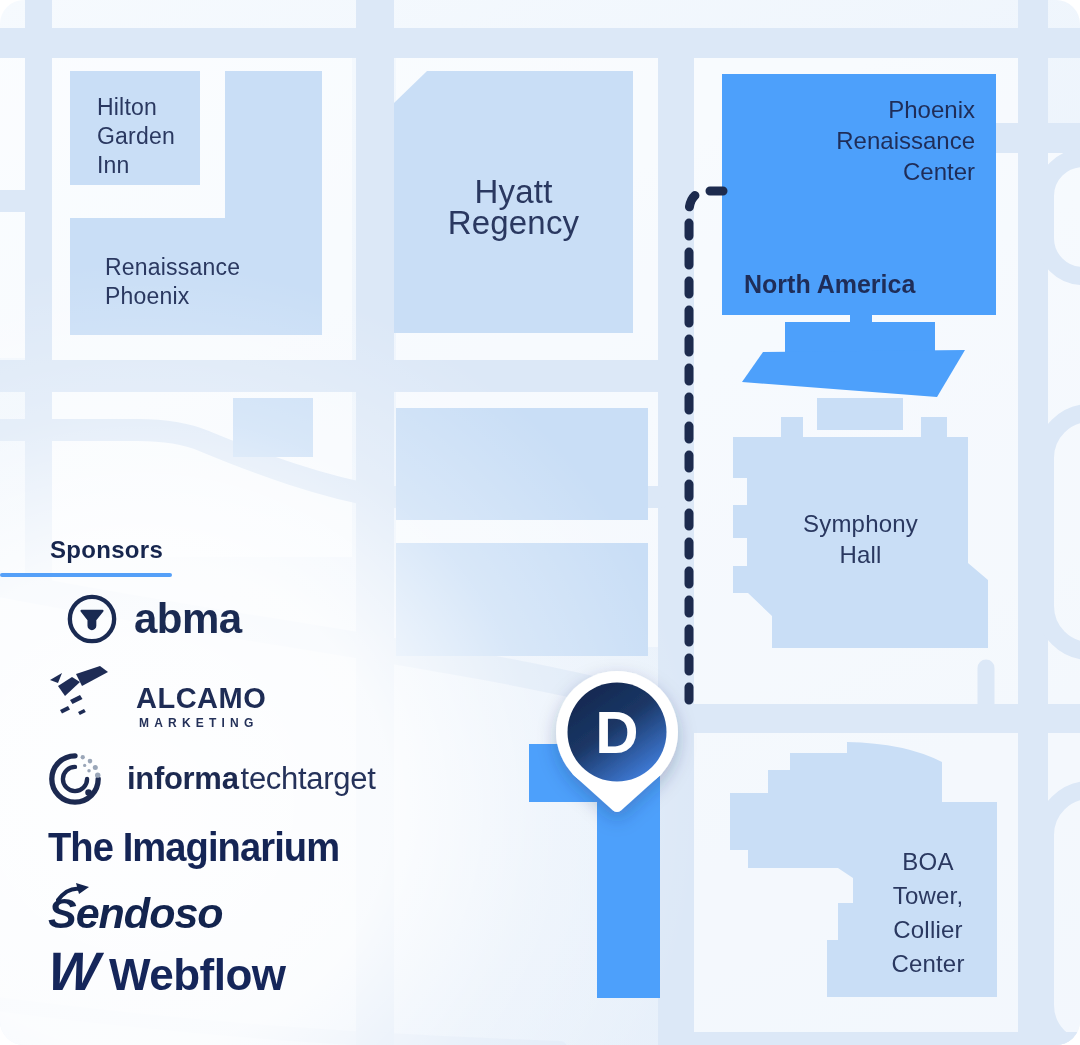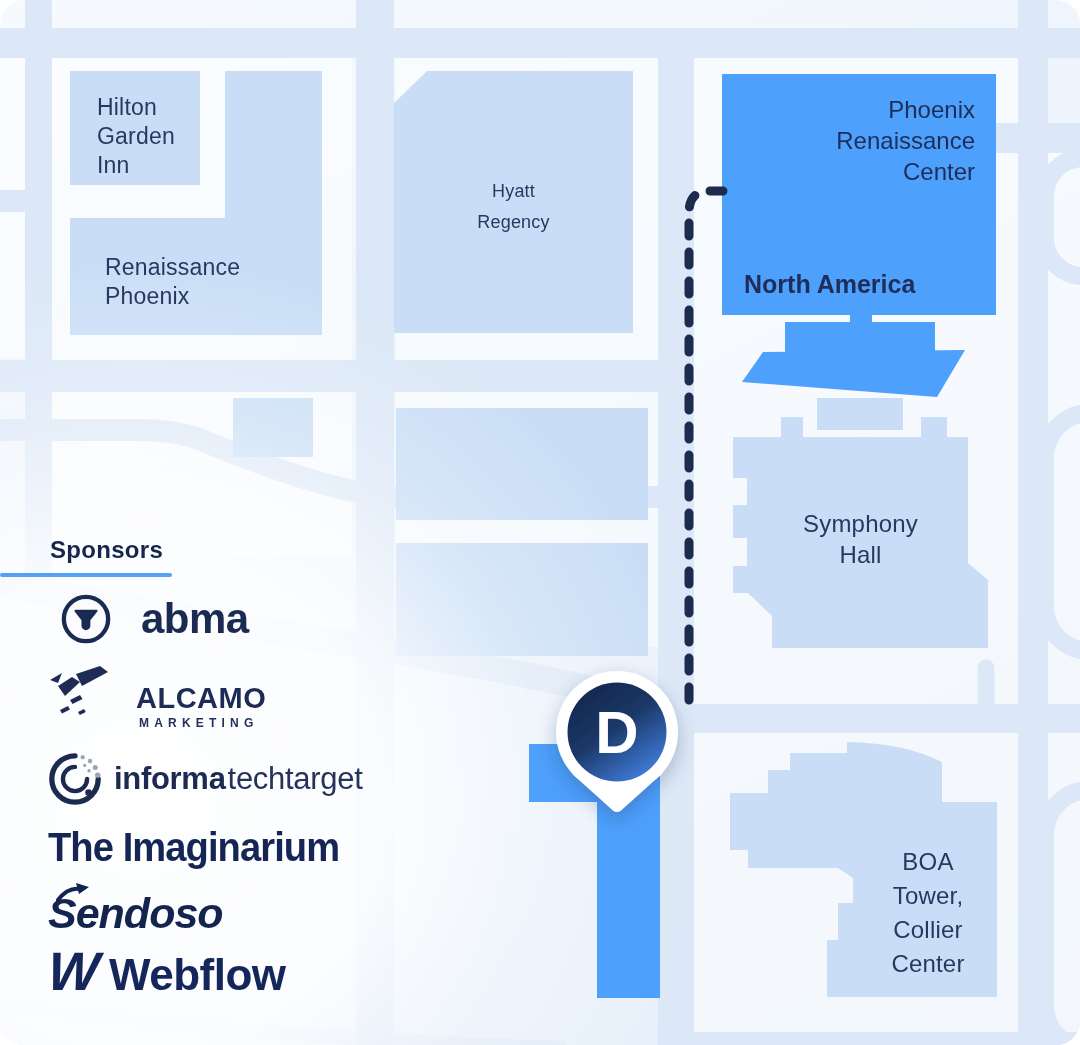--- a/index.html
+++ b/index.html
@@ -15,27 +15,27 @@
   .mlabel.center{text-align:center;}
   .venue-name{position:absolute;left:740px;top:94px;width:235px;text-align:right;
     color:#1F2D58;font-size:24px;line-height:31px;font-weight:500;}
   .event-line1{position:absolute;left:744px;top:235px;color:#0F2148;font-size:29px;font-weight:800;letter-spacing:.3px;}
   .event-line2{position:absolute;left:744px;top:270px;color:#1F2D58;font-size:25px;font-weight:700;}
   
   .sponsors{position:absolute;left:0;top:0;width:420px;height:839px;}
   .sp-heading{position:absolute;left:50px;top:536px;font-size:24px;font-weight:700;color:#17264E;letter-spacing:.3px;}
   .sp-underline{position:absolute;left:0;top:573px;width:172px;height:4px;background:#55A0F8;border-radius:2px;}
   .sp-row{position:absolute;display:flex;align-items:center;}
-  .abma-row{left:60px;top:593px;gap:29px;text-align:center;}
+  .abma-row{left:66px;top:593px;gap:16px;text-align:center;}
   .abma-text{font-size:42px;font-weight:700;color:#1A2A52;letter-spacing:-.5px;}
   .alcamo-row{left:48px;top:664px;width:240px;height:66px;display:block;}
   .alcamo-ic{position:absolute;left:0;top:0;}
   .alcamo-word{position:absolute;left:88px;top:18px;font-size:29px;font-weight:800;color:#1E2C55;letter-spacing:.5px;}
   .alcamo-tag{position:absolute;left:91px;top:52px;font-size:12px;font-weight:600;color:#243159;letter-spacing:5.2px;}
-  .informa-row{left:46px;top:750px;gap:10px;}
+  .informa-row{left:46px;top:750px;gap:23px;}
   .informa-bold{font-size:31px;font-weight:800;color:#1C2950;letter-spacing:-.3px;}
   .informa-light{font-size:31px;font-weight:400;color:#25325A;letter-spacing:-.3px;margin-left:2px;}
   .imaginarium-row{left:48px;top:824px;}
   .imaginarium-text{font-size:41px;font-weight:700;color:#152555;letter-spacing:-1px;transform:scaleX(.93);transform-origin:left center;white-space:nowrap;}
   .sendoso-row{left:48px;top:889px;}
   .sendoso-text{font-size:43px;font-weight:800;font-style:italic;color:#13244E;letter-spacing:-1px;}
   .sendoso-arrow{position:absolute;left:8px;top:-7px;}
   .webflow-row{left:48px;top:944px;gap:10px;align-items:baseline;}
   .webflow-mono{font-size:54px;font-weight:800;font-style:italic;color:#15265A;line-height:1;transform:skewX(-4deg);}
   .webflow-text{font-size:44px;font-weight:600;color:#15265A;letter-spacing:-.5px;}
@@ -134,21 +134,21 @@
 
   <div class="mlabel small" style="left:97px;top:93px;">
     <div>Hilton</div>
     <div>Garden</div>
     <div>Inn</div>
   </div>
   <div class="mlabel small" style="left:97px;top:253px;margin-left:8px;">
     <div>Renaissance</div>
     <div>Phoenix</div>
   </div>
-  <div class="mlabel center" style="left:394px;top:176px;width:239px;font-size:18px;">
+  <div class="mlabel center" style="left:394px;top:176px;width:239px;font-size:33px;">
     <div>Hyatt</div>
     <div>Regency</div>
   </div>
   <div class="mlabel center" style="left:743px;top:508px;width:235px;">
     <div>Symphony</div>
     <div>Hall</div>
   </div>
   <div class="mlabel center" style="left:828px;top:845px;width:200px;line-height:34px;">
     <div>BOA</div>
     <div>Tower,</div>

